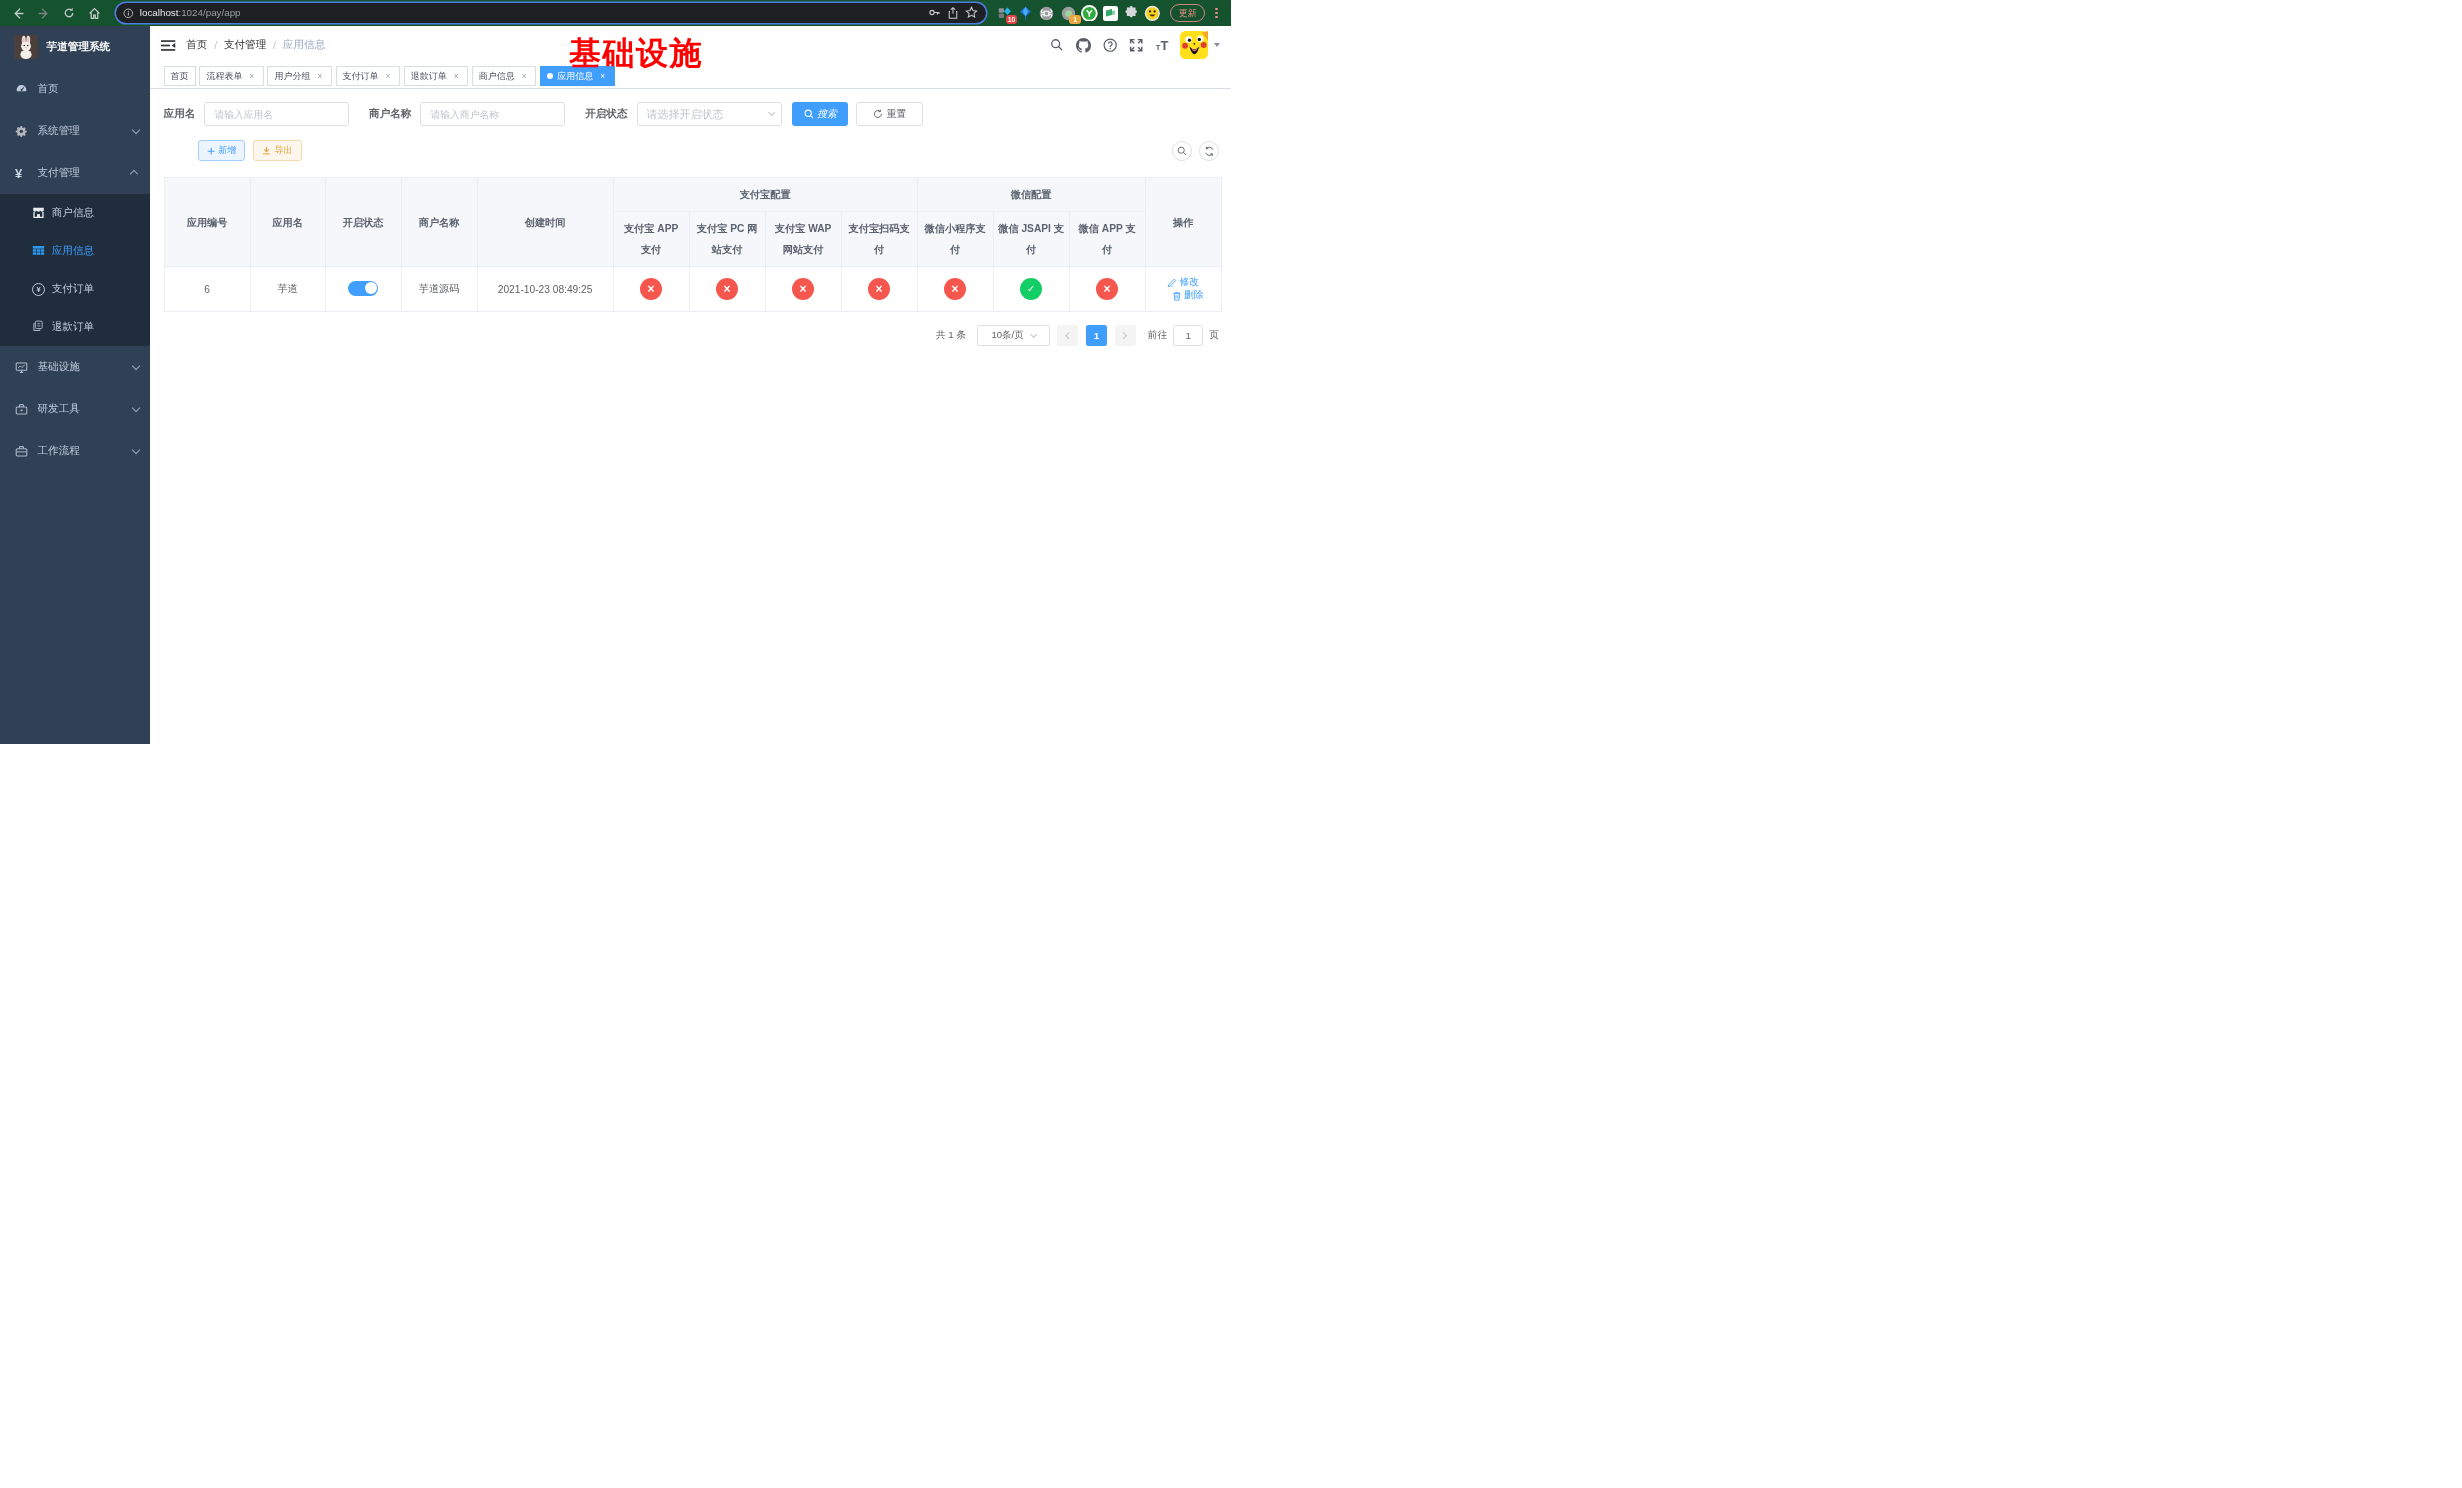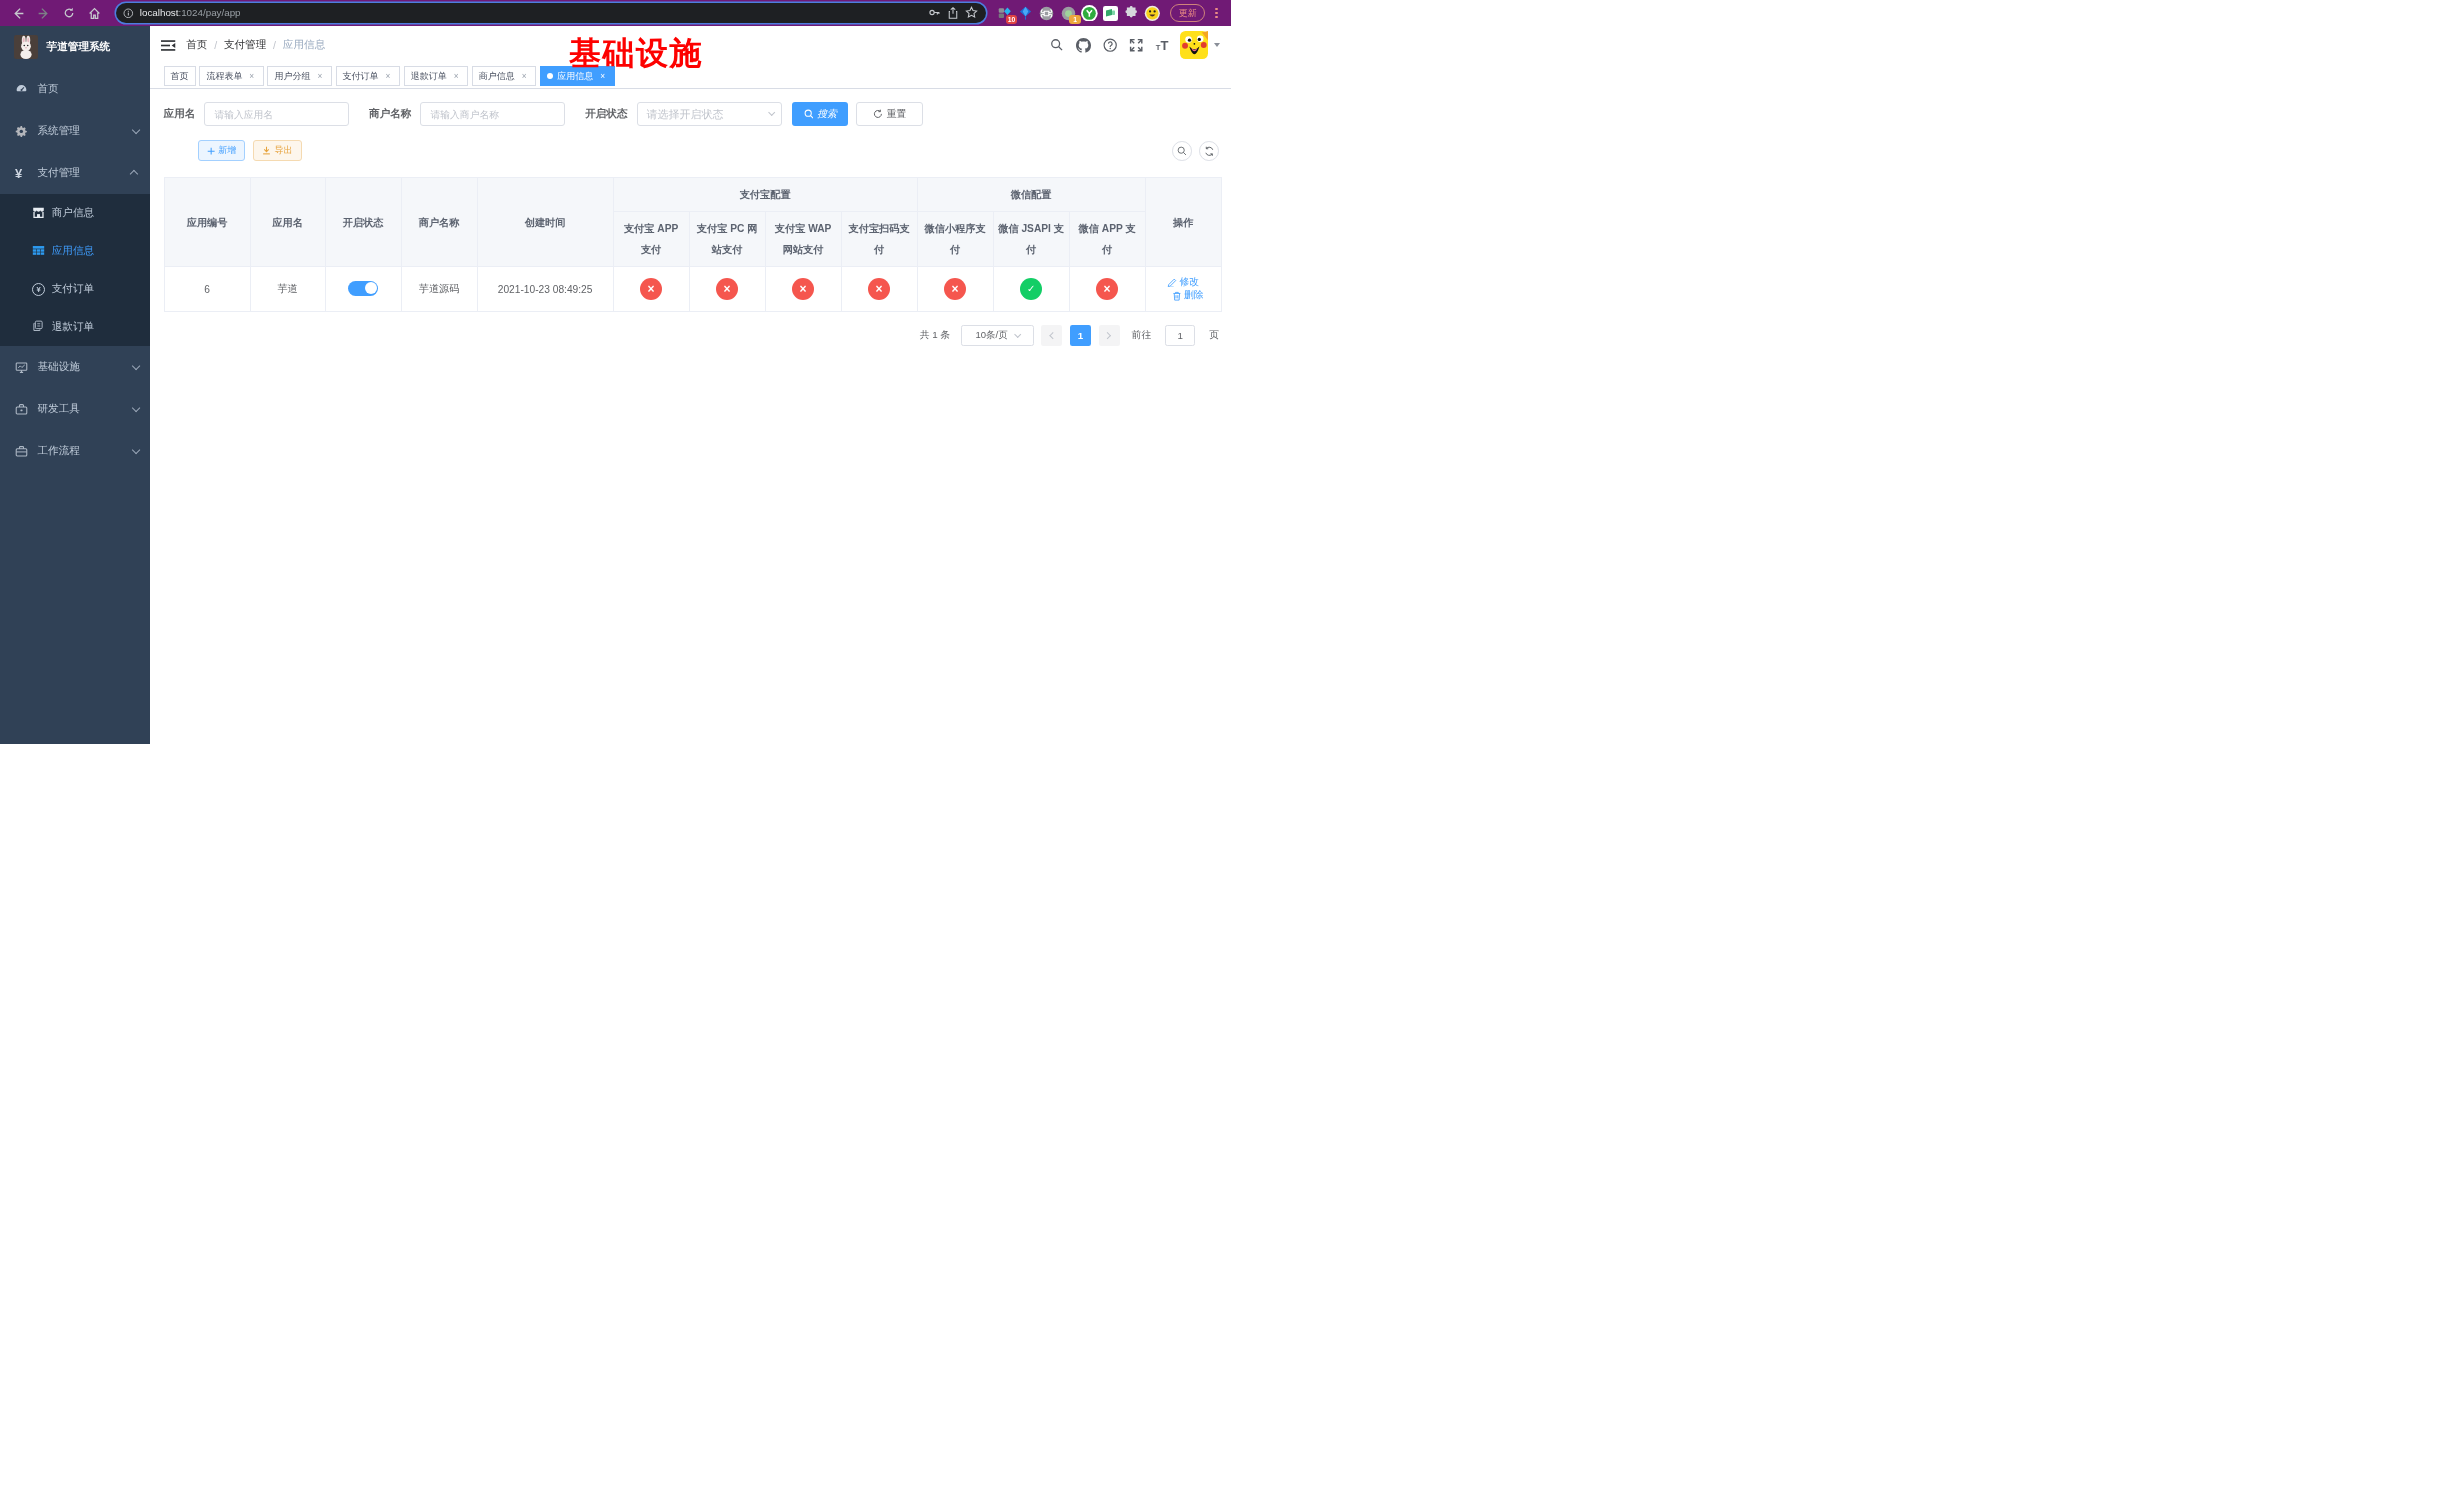--- a/index.html
+++ b/index.html
@@ -1,20 +1,20 @@
 <!DOCTYPE html>
 <html><head>
 <meta charset="utf-8">
 <style>
   * { box-sizing: border-box; margin: 0; padding: 0; }
   html,body { width:1231px; height:744px; overflow:hidden;
     font-family:"Liberation Sans","DejaVu Sans",sans-serif; font-size:10.6px; color:#606266; background:#fff; }
 
   
-  .chrome { height:26px; background:#701a75; display:flex; align-items:center; padding:0 7.6px; gap:4.5px; }
+  .chrome { height:26px; background:#14532d; display:flex; align-items:center; padding:0 7.6px; gap:4.5px; }
   .chrome svg { display:block; }
   .nav-btn { width:21px; height:21px; display:flex; align-items:center; justify-content:center; border-radius:50%; flex:0 0 auto; }
   .urlbar { flex:1 1 auto; height:20.4px; margin:0 6px; background:#1e2023; border-radius:10.6px;
     box-shadow:0 0 0 1.5px #4d7de0; display:flex; align-items:center; padding:0 7.6px; gap:6px; min-width:0; }
   .url-text { flex:1 1 auto; font-size:9.8px; color:#e8eaed; white-space:nowrap; overflow:hidden; }
   .url-dim { color:#9aa0a6; }
   .ext { position:relative; width:16.7px; height:16.7px; display:flex; align-items:center; justify-content:center; flex:0 0 auto; }
   .badge { position:absolute; bottom:-3px; right:-4.5px; min-width:11.4px; height:9.8px; border-radius:3px;
     font-size:6.8px; font-weight:bold; color:#fff; display:flex; align-items:center; justify-content:center; padding:0 1.5px; }
   .badge.red { background:#e04343; }
@@ -123,21 +123,21 @@
   .pagination { margin-top:13px; display:flex; align-items:center; justify-content:flex-end; gap:7.6px; font-size:9.8px; color:#606266; }
   .pg-total { margin-right:3px; }
   .pg-size { width:73px; height:21px; border:0.8px solid #dcdfe6; border-radius:2.3px; display:flex; align-items:center;
     justify-content:center; gap:6px; color:#606266; font-size:9.5px; cursor:pointer; }
   .pg-btn { width:21px; height:21px; border-radius:2.3px; background:#f4f4f5; display:flex; align-items:center; justify-content:center; cursor:pointer; }
   .pg-chev { width:5.3px; height:5.3px; border-right:1.2px solid #c0c4cc; border-bottom:1.2px solid #c0c4cc; }
   .pg-chev.left { transform:rotate(135deg); margin-left:2.3px; }
   .pg-chev.right { transform:rotate(-45deg); margin-right:2.3px; }
   .pg-page { width:21px; height:21px; border-radius:2.3px; background:#409eff; color:#fff; display:flex;
     align-items:center; justify-content:center; font-weight:600; cursor:pointer; }
-  .pg-goto { display:flex; align-items:center; gap:14px; margin-left:4.5px; }
+  .pg-goto { display:flex; align-items:center; gap:6px; margin-left:4.5px; }
   .pg-goto input { width:30px; height:21px; border:0.8px solid #dcdfe6; border-radius:2.3px; text-align:center;
     font-size:9.8px; color:#606266; outline:none; font-family:inherit; }
 </style>
 </head>
 <body>
 
 <div class="chrome">
   <div class="nav-btn">
     <svg width="13" height="13" viewBox="0 0 16 16">
         <path d="M10 2 L4 8 L10 14 M4 8 H14" stroke="#c6c9ce" stroke-width="1.7" fill="none"></path>

